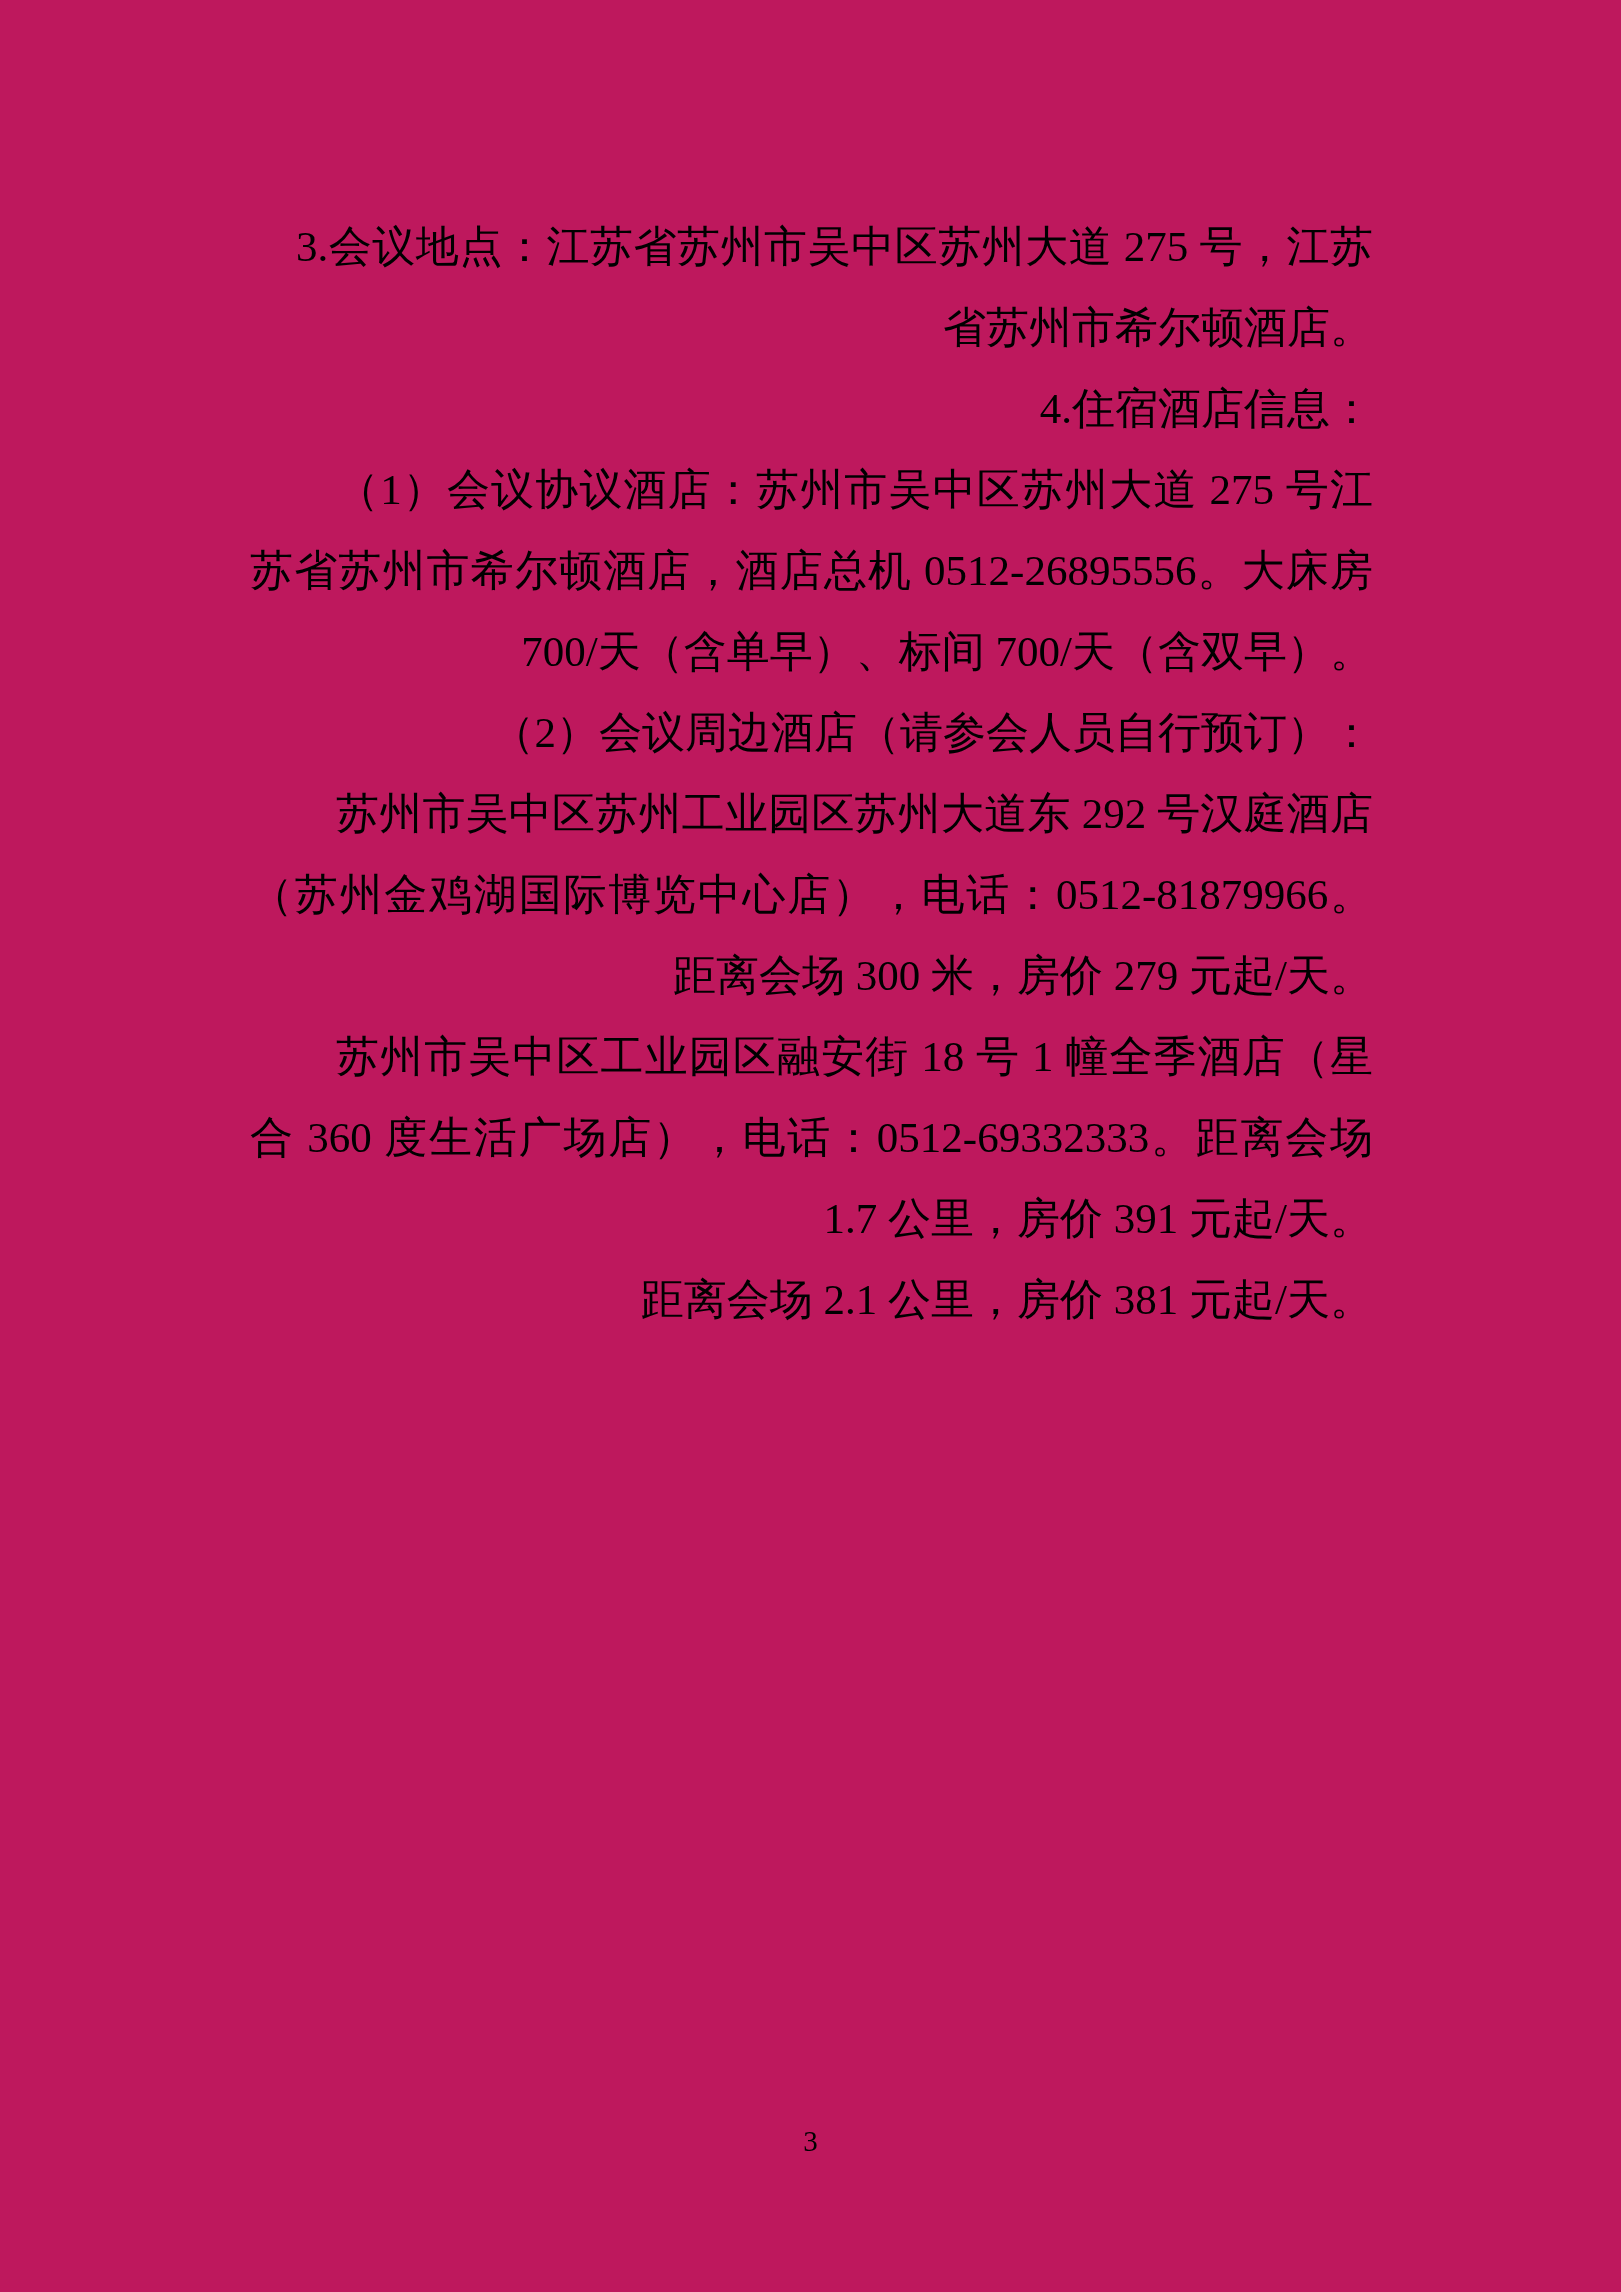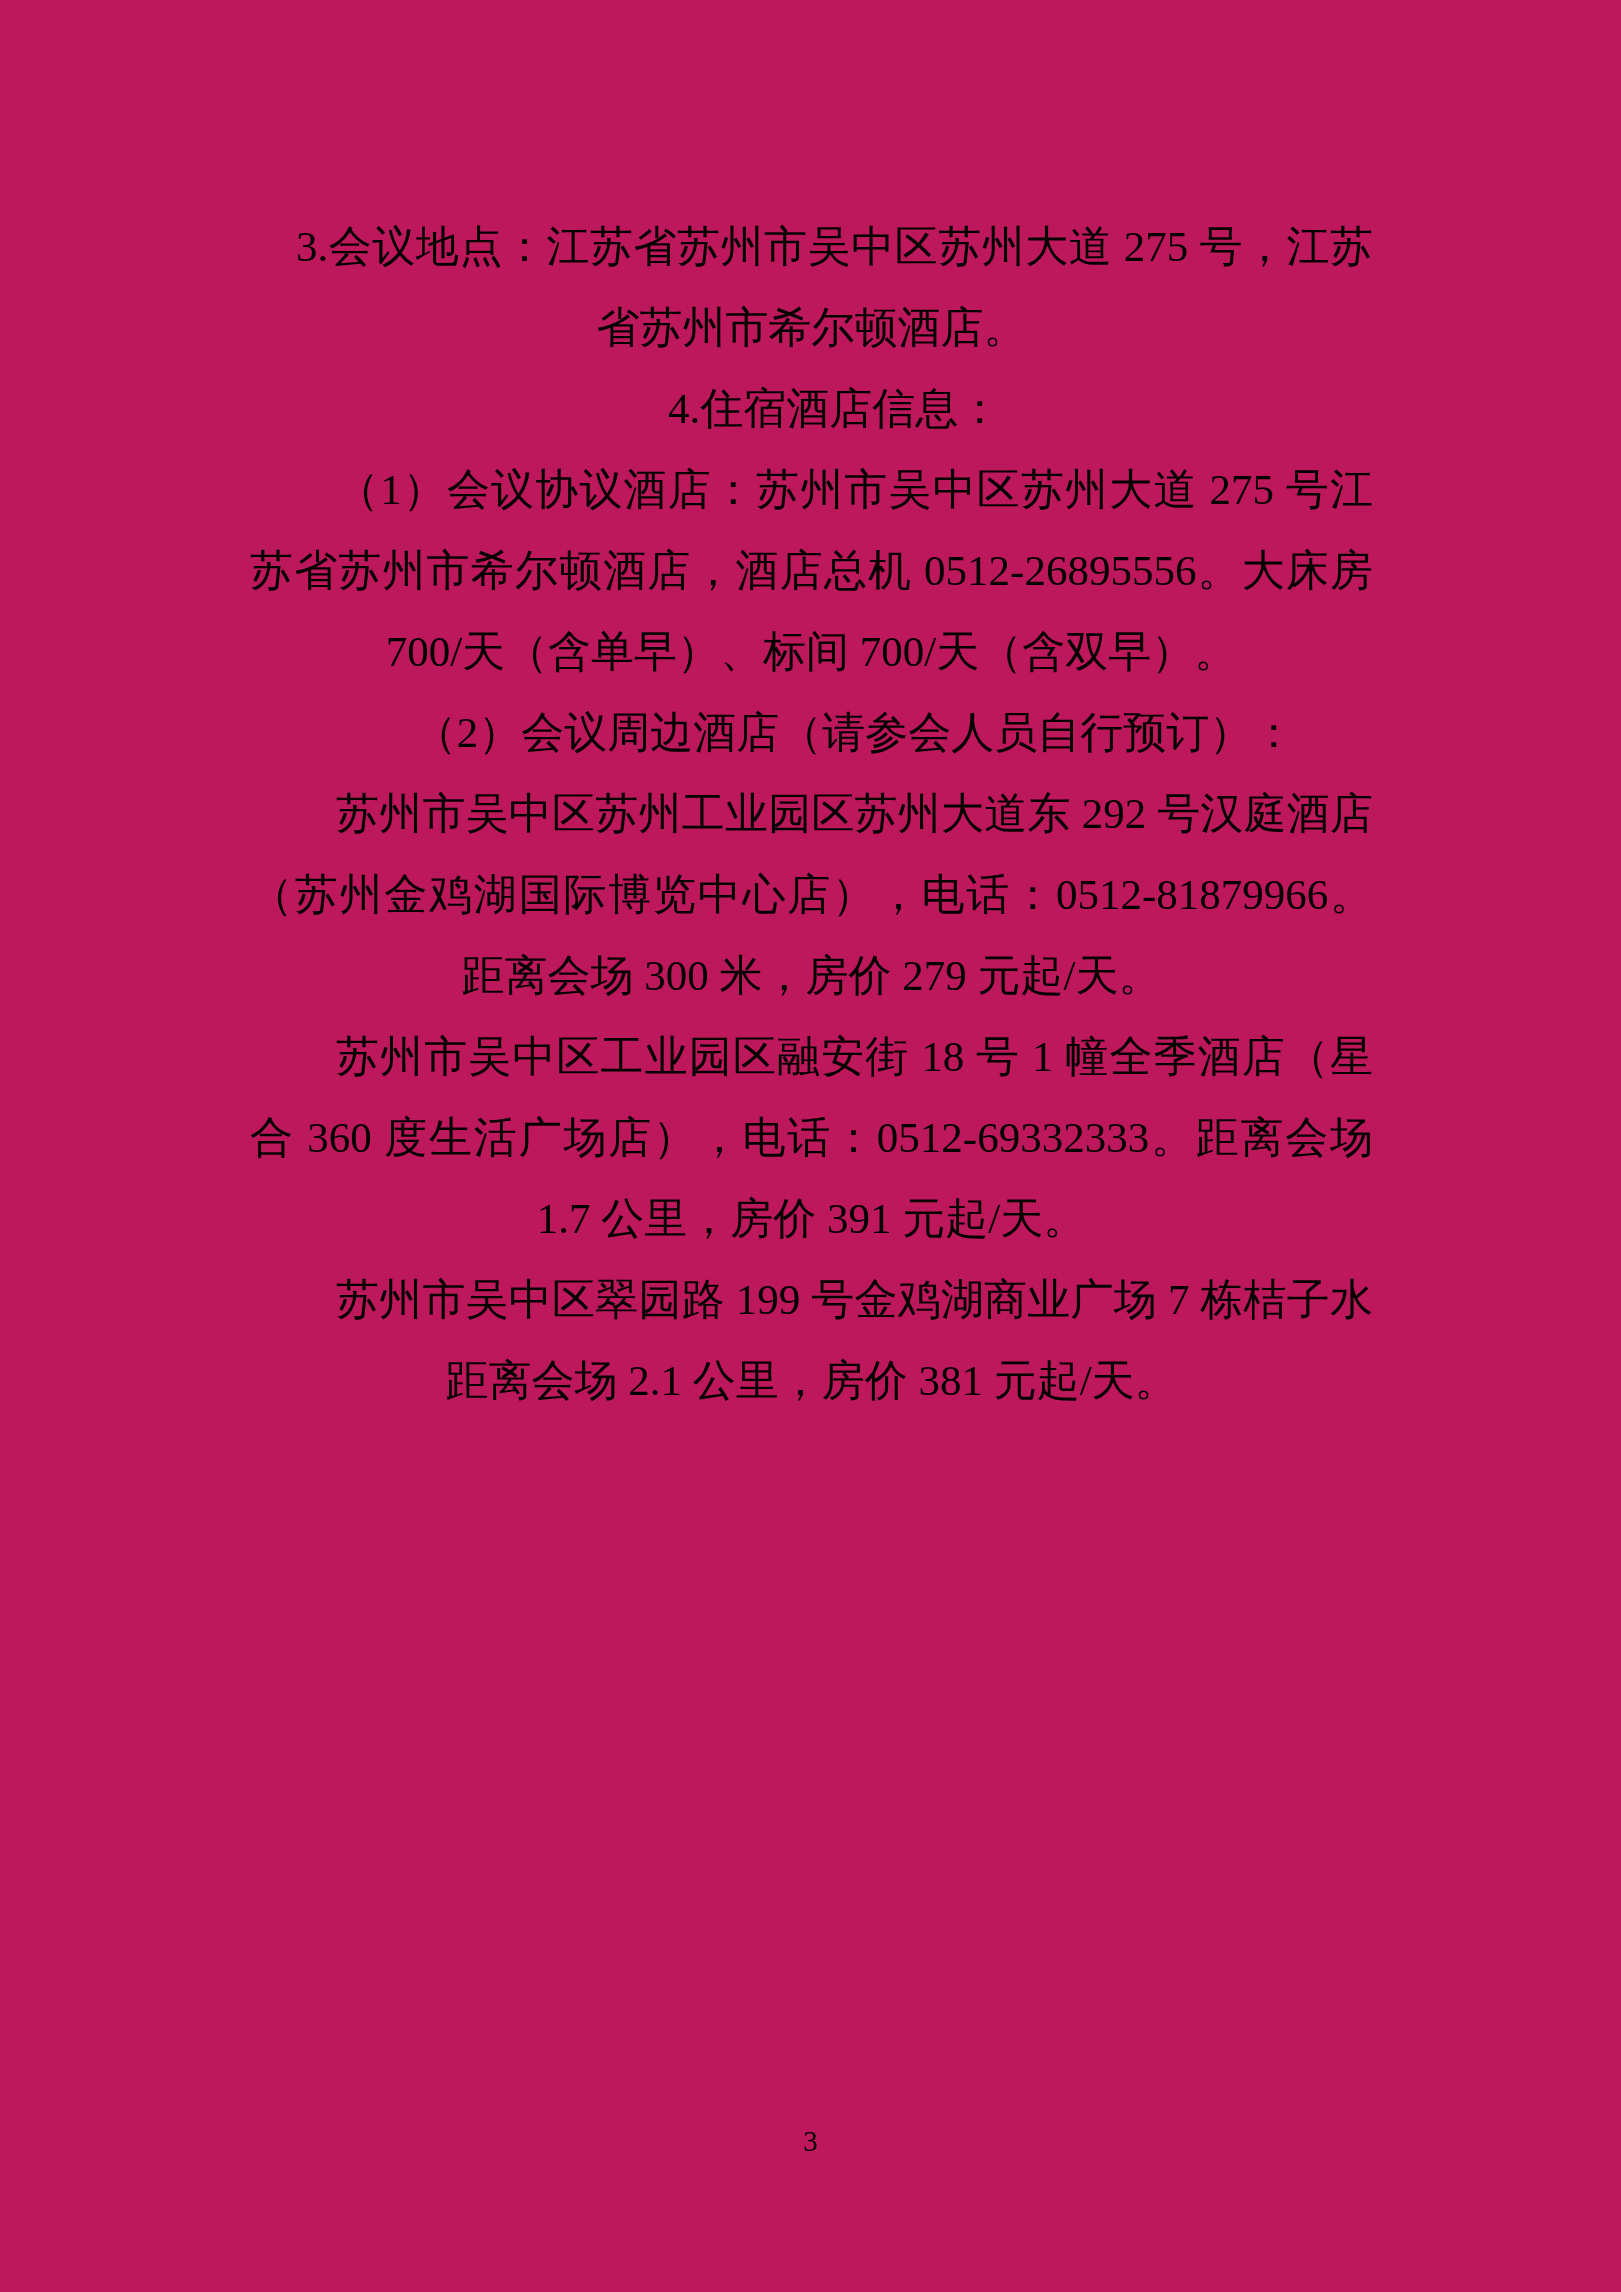--- a/index.html
+++ b/index.html
@@ -19,21 +19,21 @@
   .content {
     position: absolute;
     left: 250px;
     top: 206px;
     width: 1123px;
   }
   .line {
     font-size: 43px;
     line-height: 81px;
     height: 81px;
-    text-align: center;
+    text-align: right;
     white-space: normal;
   }
   
   .fill {
     text-align: justify;
     text-align-last: justify;
     -moz-text-align-last: justify;
   }
   
   .ind1 { text-indent: 46px; }
@@ -76,21 +76,20 @@
     <div class="line fill"><span class="b"></span><span>（苏州金鸡湖国际博览中心店），电话：0512-81879966。</span></div>
 
     <div class="line"><span class="b"></span><span>距离会场 300 米，房价 279 元起/天。</span></div>
 
     <div class="line ind2 fill"><span class="b"></span><span>苏州市吴中区工业园区融安街 18 号 1 幢全季酒店（星</span></div>
 
     <div class="line fill"><span class="b"></span><span>合 360 度生活广场店），电话：0512-69332333。距离会场</span></div>
 
     <div class="line"><span class="b"></span><span>1.7 公里，房价 391 元起/天。</span></div>
 
-    <div class="line ind2 fill"><span class="b"></span><span>苏州市吴中区翠园路 199 号金鸡湖商业广场 7 栋桔子水</span></div>
 
 
     <div class="line"><span class="b"></span><span>距离会场 2.1 公里，房价 381 元起/天。</span></div>
 
   </div>
 
   <div class="page-number">3</div>
 </div>
 
 

